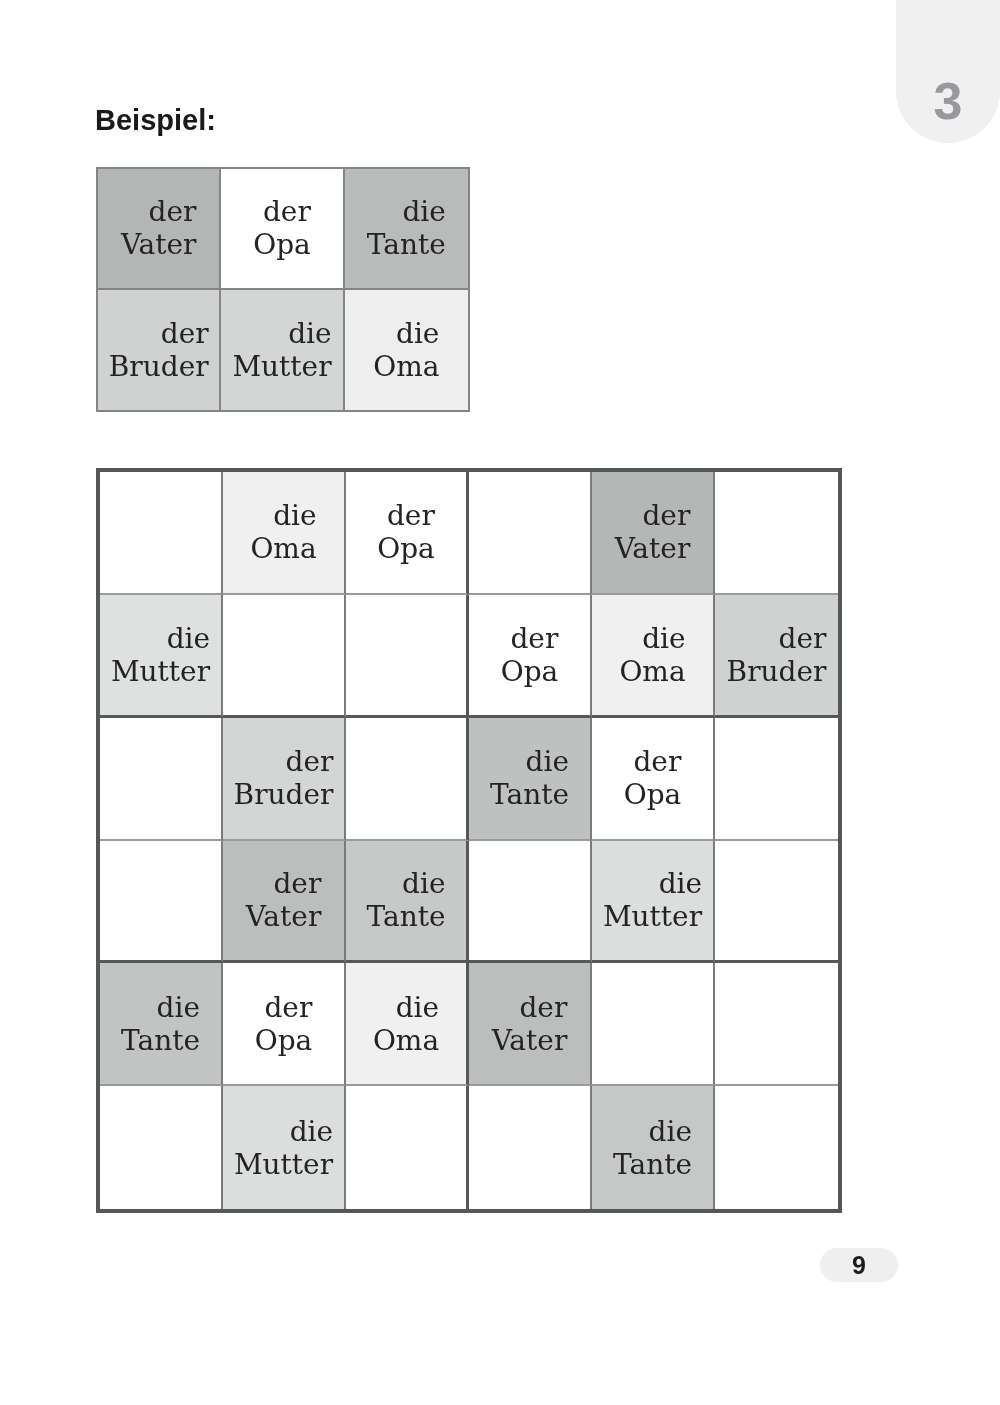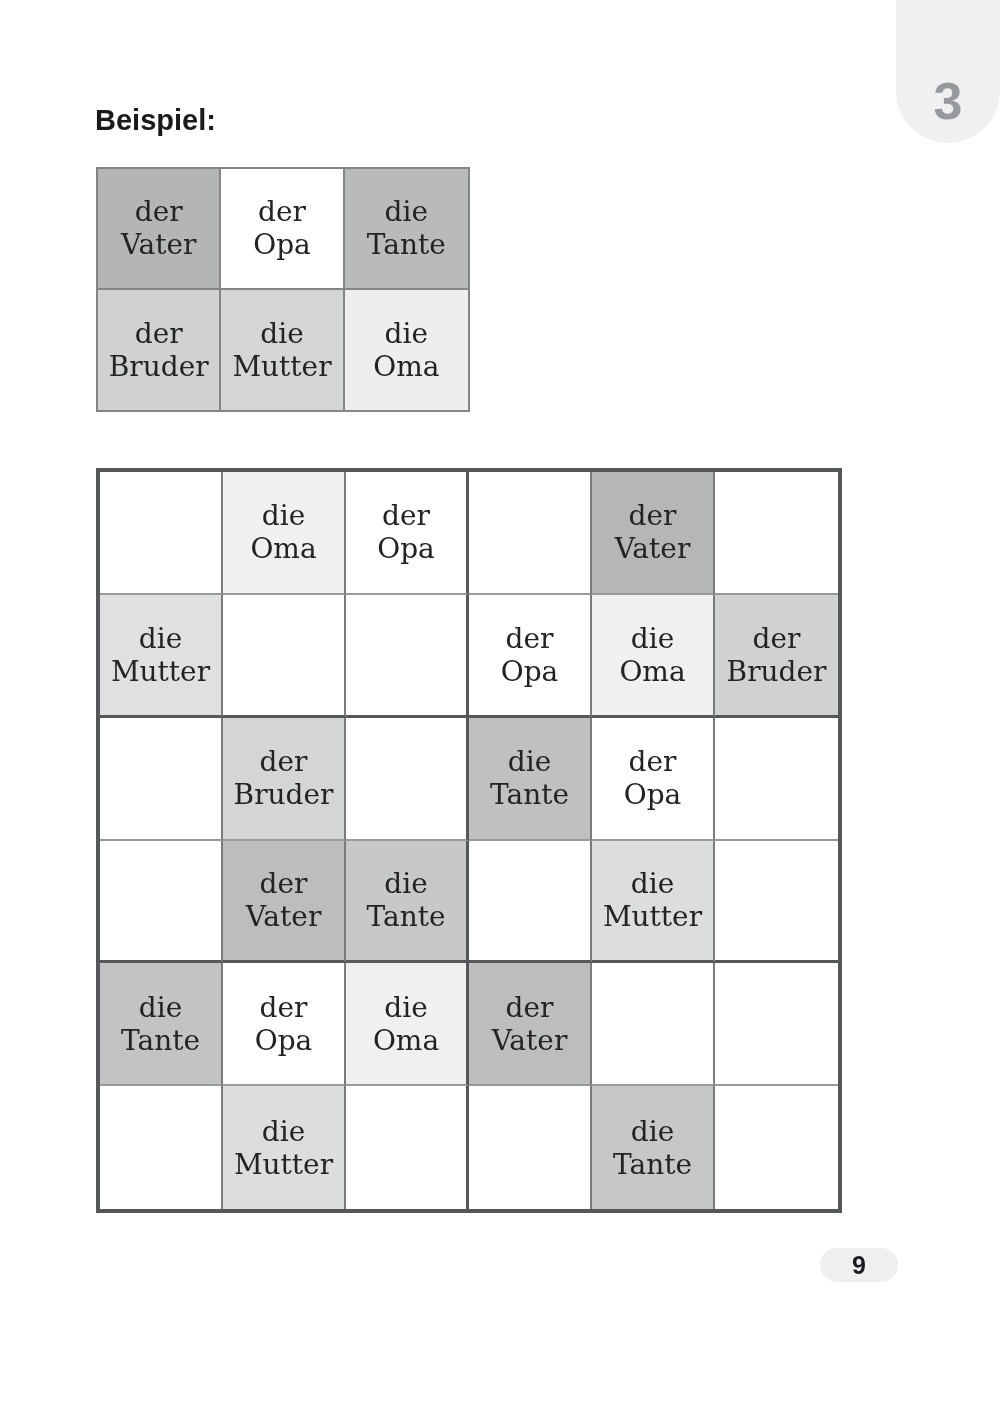--- a/index.html
+++ b/index.html
@@ -46,21 +46,21 @@
     font-weight: 700;
     font-size: 29px;
     color: #1a1a1a;
   }
 
   
   .cell-text {
     display: flex;
     align-items: center;
     justify-content: center;
-    text-align: center;
+    text-align: right;
     white-space: pre-line;
     font-size: 28px;
     line-height: 1.18;
     color: #232323;
     box-sizing: border-box;
   }
 
   
   .example-grid {
     position: absolute;

